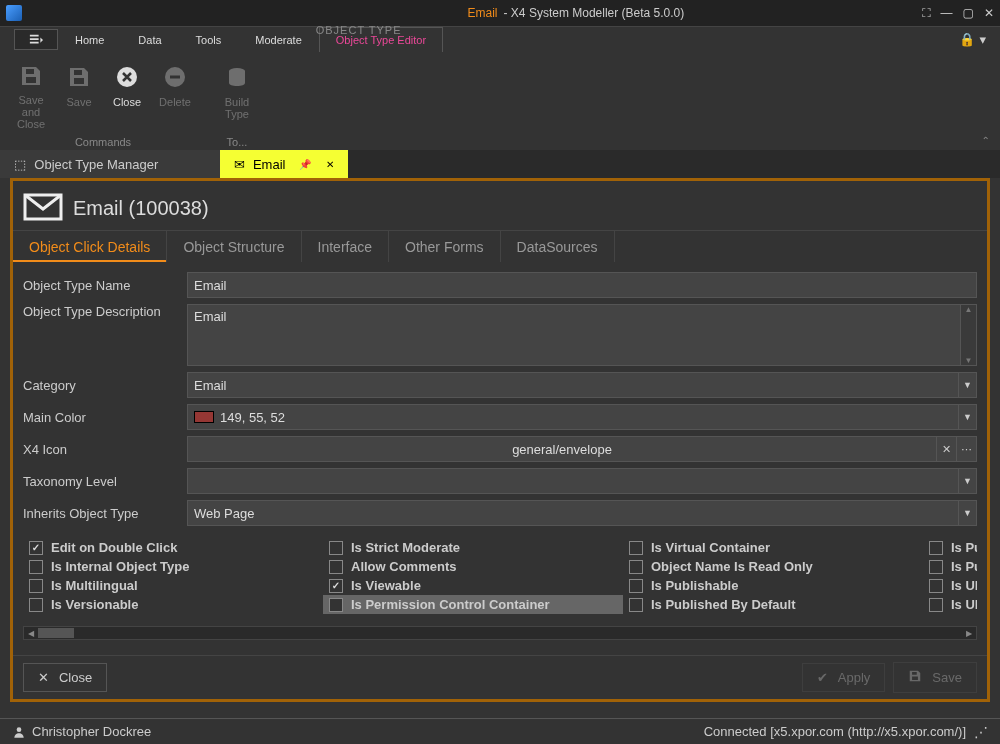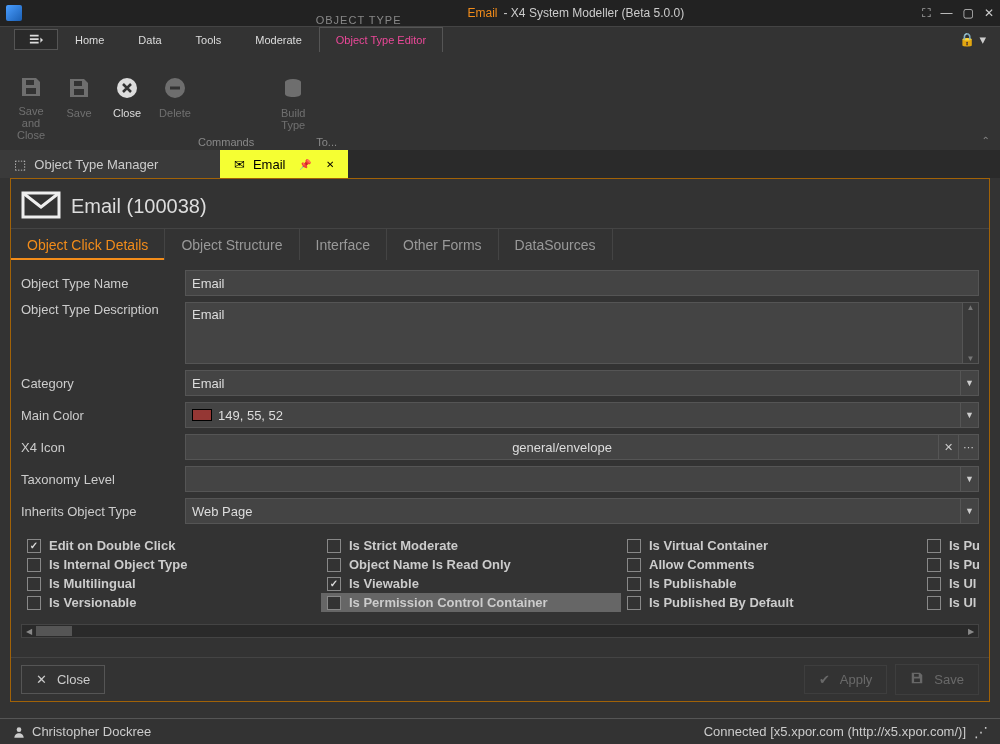--- a/index.html
+++ b/index.html
@@ -2,55 +2,55 @@
 <html><head>
 <meta charset="utf-8">
 <style>
 * { box-sizing: border-box; margin: 0; padding: 0; font-family: "Segoe UI", Arial, sans-serif; }
 body { background: #333333; color: #bbbbbb; font-size: 13px; width: 1000px; height: 744px; overflow: hidden; position: relative; }
 
 
 .title-bar { height: 26px; background: #222222; display: flex; align-items: center; padding: 0 6px; position: relative; }
 .title-bar .app-icon { width: 16px; height: 16px; background: linear-gradient(135deg,#4a9eff,#1a5fb4); border-radius: 2px; }
 .title-center { position: absolute; left: 50%; transform: translateX(-50%); display: flex; gap: 6px; font-size: 12px; white-space: nowrap; }
-.title-center .type-label { color: #888; letter-spacing: 1px; font-size: 11px; margin-right: 60px; position: relative; top: 8px; }
+.title-center .type-label { color: #888; letter-spacing: 1px; font-size: 11px; margin-right: 60px; position: relative; top: 18px; }
 .title-center .doc-name { color: #f28c1a; }
 .title-center .app-name { color: #ccc; }
 .win-controls { margin-left: auto; display: flex; gap: 10px; color: #ccc; font-size: 12px; align-items: center; }
 .win-controls span { cursor: pointer; }
 
 
 .main-menu { height: 26px; background: #333333; border-top: 1px solid #444; display: flex; align-items: stretch; padding-left: 14px; }
 .menu-app-btn { width: 44px; display: flex; align-items: center; justify-content: center; border: 1px solid #555; background: #2a2a2a; margin: 2px 0; }
 .menu-app-btn svg { width: 14px; height: 14px; fill: #ddd; }
 .menu-item { padding: 4px 16px; display: flex; align-items: center; color: #ddd; font-size: 11px; border: 1px solid transparent; cursor: pointer; }
 .menu-item.active { color: #ec4899; border: 1px solid #555; border-bottom: none; background: #333; }
 .menu-lock { margin-left: auto; padding: 0 14px; display: flex; align-items: center; color: #ccc; }
 
 
 .ribbon { height: 98px; background: #333333; display: flex; }
-.ribbon-group { display: flex; flex-direction: row; align-items: center; padding: 4px 8px 2px 8px; }
+.ribbon-group { display: flex; flex-direction: column; align-items: center; padding: 4px 8px 2px 8px; }
 .ribbon-buttons { display: flex; gap: 2px; }
 .ribbon-btn { width: 46px; height: 70px; display: flex; flex-direction: column; align-items: center; justify-content: flex-start; padding-top: 8px; gap: 6px; cursor: pointer; }
 .ribbon-btn.disabled { opacity: 0.35; }
 .ribbon-btn .ricon { width: 26px; height: 26px; display: flex; align-items: center; justify-content: center; }
 .ribbon-btn .ricon svg { width: 24px; height: 24px; fill: #ddd; }
 .ribbon-btn .rlabel { font-size: 11px; color: #ddd; text-align: center; line-height: 12px; }
 .ribbon-group-label { font-size: 11px; color: #888; margin-top: auto; }
 .ribbon-collapse { margin-left: auto; padding: 4px 10px; align-self: flex-end; color: #888; font-size: 10px; }
 
 
 .doc-tabs-row { height: 28px; background: #2a2a2a; display: flex; align-items: stretch; }
 .doc-tab { display: flex; align-items: center; gap: 8px; padding: 0 14px; font-size: 13px; cursor: pointer; }
 .doc-tab.inactive { background: #3a3a3a; color: #ccc; width: 220px; }
 .doc-tab.active { background: #f5ff33; color: #000; font-weight: 500; }
 .doc-tab .pin, .doc-tab .x { font-size: 10px; margin-left: 6px; }
 
 
-.main-panel { position: absolute; top: 178px; left: 10px; right: 10px; bottom: 42px; border: 1px solid #a16207; background: #333333; display: flex; flex-direction: column; }
+.main-panel { position: absolute; top: 178px; left: 10px; right: 10px; bottom: 42px; border: 3px solid #a16207; background: #333333; display: flex; flex-direction: column; }
 .panel-header { padding: 10px 10px 4px 10px; display: flex; align-items: center; gap: 10px; }
 .panel-header .big-icon svg { width: 40px; height: 32px; fill: #eee; }
 .panel-header .title { font-size: 20px; color: #ddd; }
 
 
 .inner-tabs { height: 32px; display: flex; align-items: stretch; border-top: 1px solid #444; }
 .inner-tab { padding: 0 16px; display: flex; align-items: center; font-size: 14px; color: #999; cursor: pointer; border-right: 1px solid #444; position: relative; }
 .inner-tab.active { color: #f28c1a; }
 .inner-tab.active::after { content: ""; position: absolute; left: 0; right: 0; bottom: 0; height: 2px; background: #f28c1a; }
 
@@ -296,25 +296,25 @@
           <div class="check-cell">
             <span class="cb"></span>
             <span>Is Pu</span>
           </div>
           <div class="check-cell">
             <span class="cb"></span>
             <span>Is Internal Object Type</span>
           </div>
           <div class="check-cell">
             <span class="cb"></span>
+            <span>Allow Comments</span>
+          </div>
+          <div class="check-cell">
+            <span class="cb"></span>
             <span>Object Name Is Read Only</span>
-          </div>
-          <div class="check-cell">
-            <span class="cb"></span>
-            <span>Allow Comments</span>
           </div>
           <div class="check-cell">
             <span class="cb"></span>
             <span>Is Pu</span>
           </div>
           <div class="check-cell">
             <span class="cb"></span>
             <span>Is Multilingual</span>
           </div>
           <div class="check-cell">

